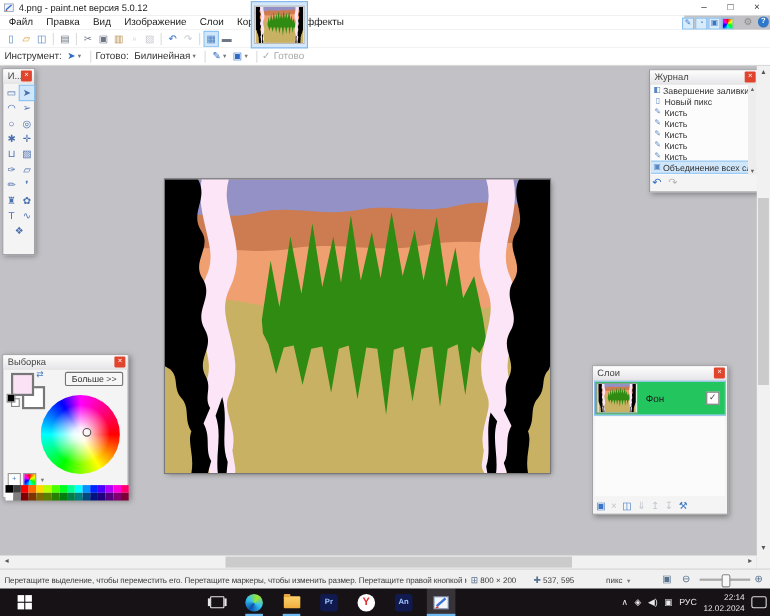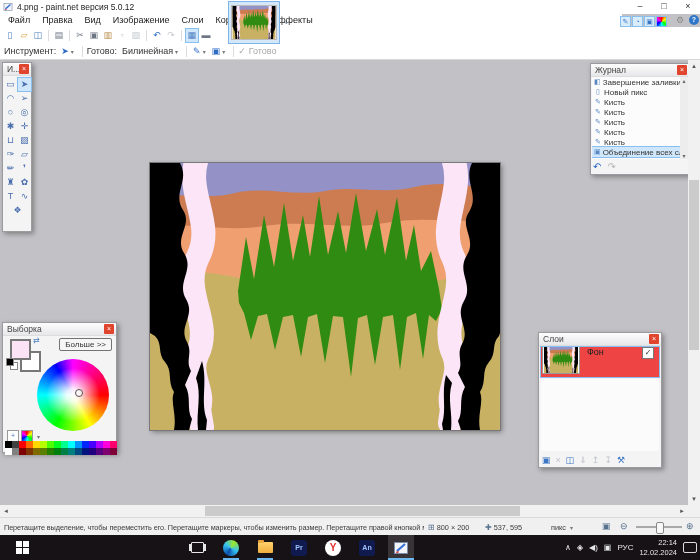--- a/index.html
+++ b/index.html
@@ -85,22 +85,22 @@
      background:radial-gradient(circle closest-side,#fff 0%,rgba(255,255,255,.9) 18%,rgba(255,255,255,0) 75%),
      conic-gradient(#f0f,#f00 90deg,#ff0 150deg,#0f0 210deg,#0ff 270deg,#00f 330deg,#f0f 360deg);}
   .wheel-cursor{position:absolute;left:72px;top:66px;width:6px;height:6px;border:1px solid #555;border-radius:50%;background:rgba(255,255,255,.6);}
   .pal-mini{position:absolute;left:4px;top:107px;display:flex;align-items:center;gap:2px;}
   .pmb{width:10px;height:10px;border:1px solid #999;background:#fff;font-size:7px;line-height:10px;text-align:center;color:#4a7ebb;}
   .pmb.colors{background:conic-gradient(#f00,#ff0,#0f0,#0ff,#00f,#f0f,#f00);}
   .swatch-grid{position:absolute;left:2px;top:118px;width:112px;display:grid;grid-template-columns:repeat(16,7px);}
   .swatch{width:7px;height:7px;}
   
   .layers-panel{left:538px;top:332px;width:124px;height:136px;}
-  .layer-row{position:absolute;left:2px;top:14px;width:118px;height:30px;background:#ef4444;
-             outline:1px solid #86bff0;display:flex;}
+  .layer-row{position:absolute;left:2px;top:14px;width:118px;height:30px;background:#22c55e;
+             outline:1px solid #86bff0;display:flex;align-items:center;}
   .layer-thumb{width:36px;height:26px;margin-left:2px;background:#fff;outline:1px solid #999;}
   .layer-name{font-size:9px;color:#222;margin-left:8px;flex:1;}
   .layer-check{width:10px;height:10px;background:#fff;border:1px solid #777;font-size:8px;line-height:9px;
                text-align:center;color:#333;margin-right:5px;}
   .layer-empty{position:absolute;left:2px;top:46px;width:118px;height:72px;background:#fbfbfb;}
   .layer-bar{position:absolute;left:3px;bottom:2px;display:flex;gap:5px;font-size:9px;}
   .lyr-btn{color:#3b76c4;} .lyr-btn.disabled{color:#c0c4cc;}
   
   .statusbar{left:0;top:517px;width:700px;height:18px;background:#f0f0f0;border-top:1px solid #d9d9d9;
              font-size:7.3px;color:#3c3c3c;}

